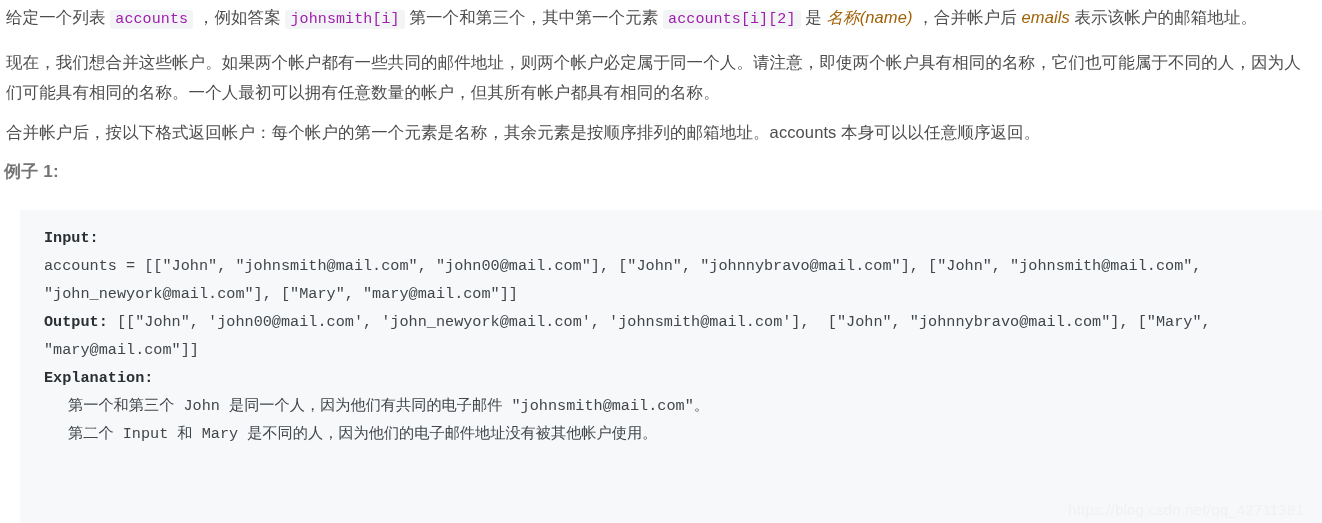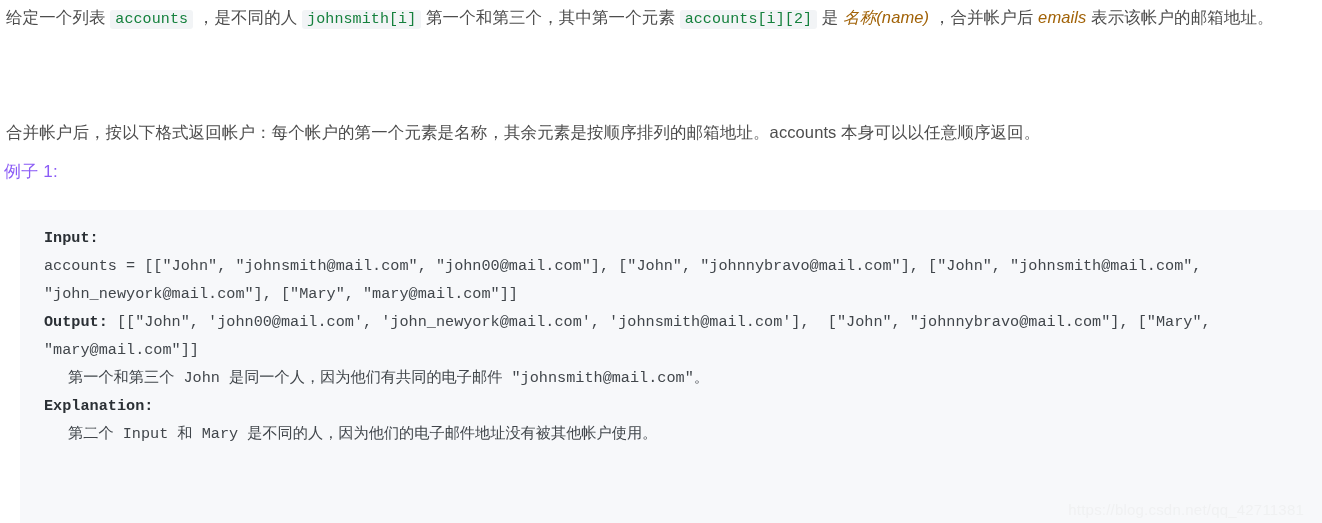--- a/index.html
+++ b/index.html
@@ -32,39 +32,39 @@
     letter-spacing: 0.1px;
     word-break: break-word;
   }
   .para.p1 { position: absolute; top: 2px;   left: 4px; width: 1314px; }
   .para.p2 { position: absolute; top: 47px;  left: 4px; width: 1310px; }
   .para.p3 { position: absolute; top: 117px; left: 4px; width: 1314px; }
 
   code.inline {
     font-family: "Liberation Mono", "DejaVu Sans Mono", monospace;
     background: #f2f4f6;
-    color: #15803d;
+    color: #a21caf;
     font-size: 15px;
     padding: 1px 5px;
     border-radius: 3px;
     white-space: nowrap;
   }
   em.it {
     font-style: italic;
     color: #a16207;
   }
 
   
   .ex-heading {
     position: absolute;
     top: 160px;
     left: 4px;
     font-size: 17px;
-    font-weight: normal;
-    color: #8b5cf6;
+    font-weight: bold;
+    color: #737373;
     letter-spacing: 0.2px;
   }
 
   
   .codeblock {
     position: absolute;
     top: 210px;
     left: 20px;
     width: 1302px;
     height: 320px;
@@ -100,31 +100,32 @@
     color: #f0f1f2;
     letter-spacing: 0.2px;
     user-select: none;
   }
 </style>
 </head>
 <body>
 
 <div class="page">
 
-  <p class="para p1"><span>给定一个列表 </span><code class="inline">accounts</code><span> ，是不同的人 </span><code class="inline">johnsmith[i]</code><span> 第一个和第三个，其中第一个元素 </span><code class="inline">accounts[i][2]</code><span> 是 </span><em class="it">名称(name)</em><span> ，合并帐户后 </span><em class="it">emails</em><span> 表示该帐户的邮箱地址。</span></p>
+  <p class="para p1"><span>给定一个列表 </span><code class="inline">accounts</code><span> ，例如答案 </span><code class="inline">johnsmith[i]</code><span> 第一个和第三个，其中第一个元素 </span><code class="inline">accounts[i][2]</code><span> 是 </span><em class="it">名称(name)</em><span> ，合并帐户后 </span><em class="it">emails</em><span> 表示该帐户的邮箱地址。</span></p>
 
+  <p class="para p2">现在，我们想合并这些帐户。如果两个帐户都有一些共同的邮件地址，则两个帐户必定属于同一个人。请注意，即使两个帐户具有相同的名称，它们也可能属于不同的人，因为人们可能具有相同的名称。一个人最初可以拥有任意数量的帐户，但其所有帐户都具有相同的名称。</p>
 
   <p class="para p3">合并帐户后，按以下格式返回帐户：每个帐户的第一个元素是名称，其余元素是按顺序排列的邮箱地址。accounts 本身可以以任意顺序返回。</p>
 
   <div class="ex-heading">例子 1:</div>
 
   <div class="codeblock">
     <div class="cline"><span class="lbl">Input:</span></div>
     <div class="cline">accounts = [["John", "johnsmith@mail.com", "john00@mail.com"], ["John", "johnnybravo@mail.com"], ["John", "johnsmith@mail.com", "john_newyork@mail.com"], ["Mary", "mary@mail.com"]]</div>
     <div class="cline"><span class="lbl">Output:</span><span> [["John", 'john00@mail.com', 'john_newyork@mail.com', 'johnsmith@mail.com'],  ["John", "johnnybravo@mail.com"], ["Mary", "mary@mail.com"]]</span></div>
+    <div class="cline"><span class="lbl">Explanation:</span></div>
     <div class="cline indent">第一个和第三个 John 是同一个人，因为他们有共同的电子邮件 "johnsmith@mail.com"。</div>
-    <div class="cline"><span class="lbl">Explanation:</span></div>
     <div class="cline indent">第二个 Input 和 Mary 是不同的人，因为他们的电子邮件地址没有被其他帐户使用。</div>
   </div>
 
   <div class="watermark">https://blog.csdn.net/qq_42711381</div>
 
 </div>
 
 </body></html>

